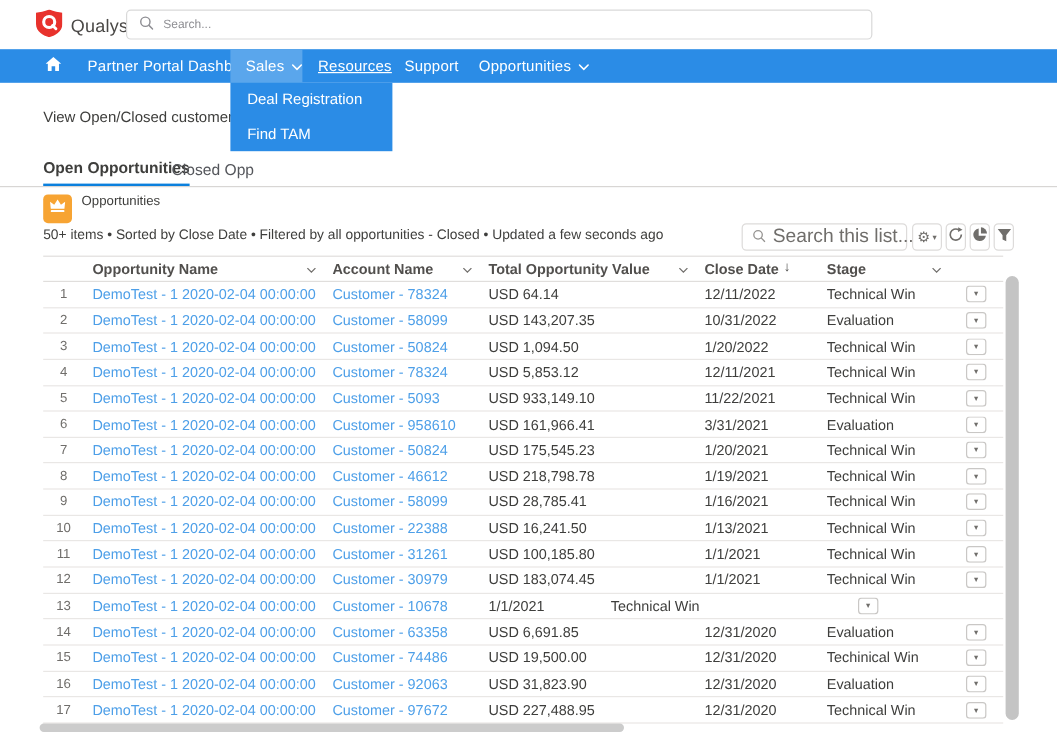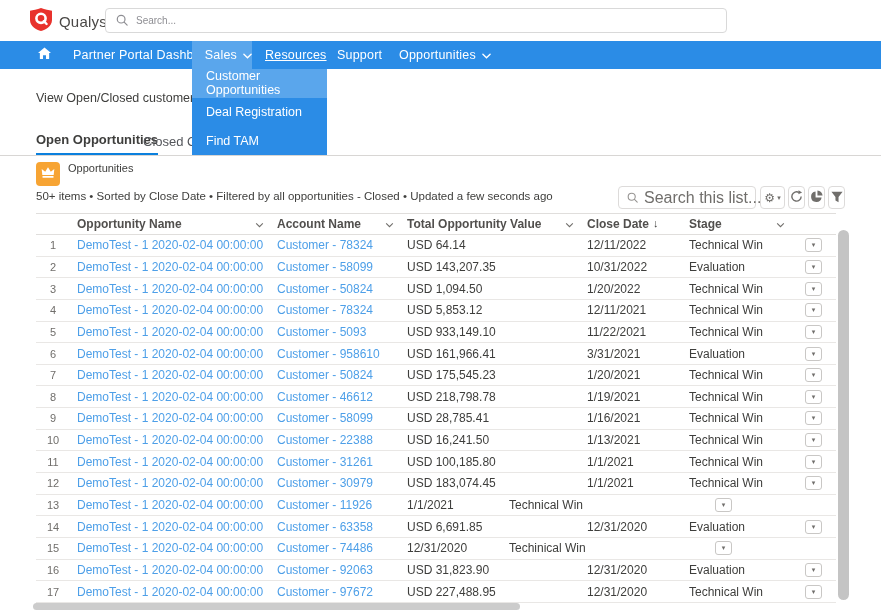--- a/index.html
+++ b/index.html
@@ -139,21 +139,20 @@
       <span>Opportunities</span>
       <span>
         <svg width="9" height="6" viewBox="0 0 10 6">
             <path d="M1 1 L5 5 L9 1" fill="none" stroke="#fff" stroke-width="1.5" stroke-linecap="round"></path>
           </svg>
       </span>
     </div>
   </div>
 
   <div class="dropdown">
-    <div class="dd-item hovered">Customer Opportunities</div>
     <div class="dd-item">Deal Registration</div>
     <div class="dd-item">Find TAM</div>
   </div>
 
   <div class="intro">View Open/Closed customer opportunit</div>
   <div class="tabbar">
     <div class="tab tab-open">Open Opportunities</div>
     <div class="tab tab-closed">Closed Opp</div>
   </div>
 
@@ -406,21 +405,21 @@
       <div class="td c-stage">Technical Win</div>
       <div class="td td-act">
         <div class="row-action">
           <span>▾</span>
         </div>
       </div>
     </div>
         <div class="row">
       <div class="td td-num">13</div>
       <div class="td c-opp td-link">DemoTest - 1 2020-02-04 00:00:00</div>
-      <div class="td c-acc td-link">Customer - 11926</div>
+      <div class="td c-acc td-link">Customer - 10678</div>
       <div class="td c-date">1/1/2021</div>
       <div class="td c-stage">Technical Win</div>
       <div class="td td-act">
         <div class="row-action">
           <span>▾</span>
         </div>
       </div>
     </div>
         <div class="row">
       <div class="td td-num">14</div>
@@ -432,20 +431,21 @@
       <div class="td td-act">
         <div class="row-action">
           <span>▾</span>
         </div>
       </div>
     </div>
         <div class="row">
       <div class="td td-num">15</div>
       <div class="td c-opp td-link">DemoTest - 1 2020-02-04 00:00:00</div>
       <div class="td c-acc td-link">Customer - 74486</div>
+      <div class="td c-val">USD 19,500.00</div>
       <div class="td c-date">12/31/2020</div>
       <div class="td c-stage">Techinical Win</div>
       <div class="td td-act">
         <div class="row-action">
           <span>▾</span>
         </div>
       </div>
     </div>
         <div class="row">
       <div class="td td-num">16</div>

